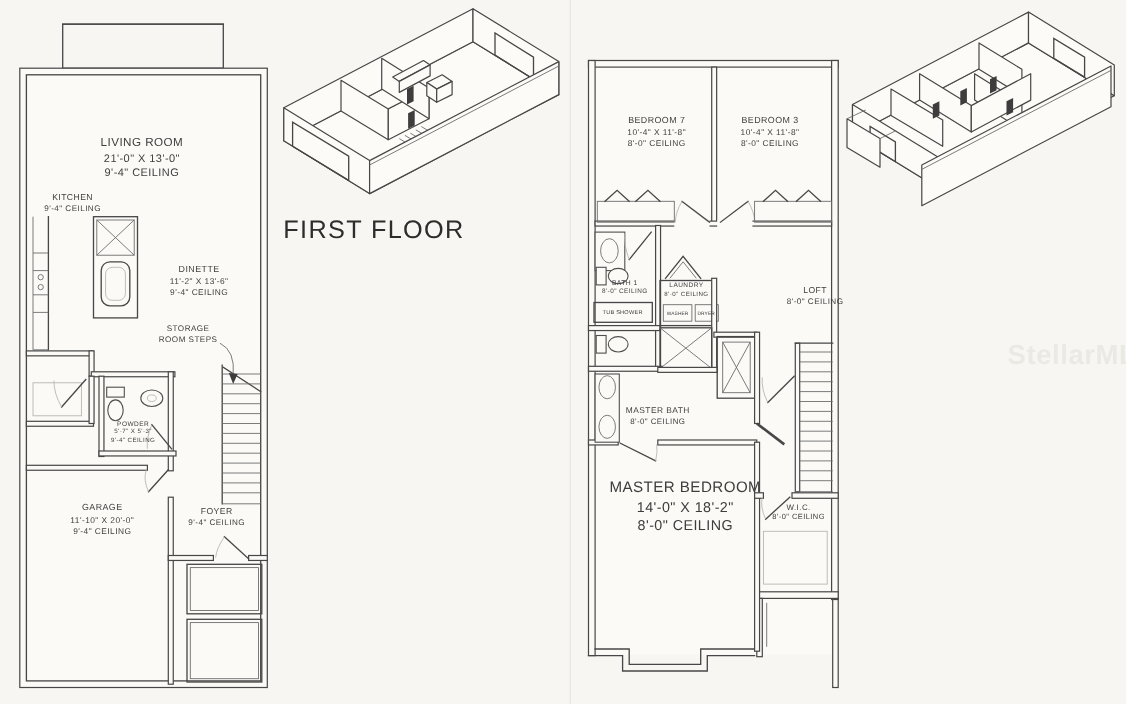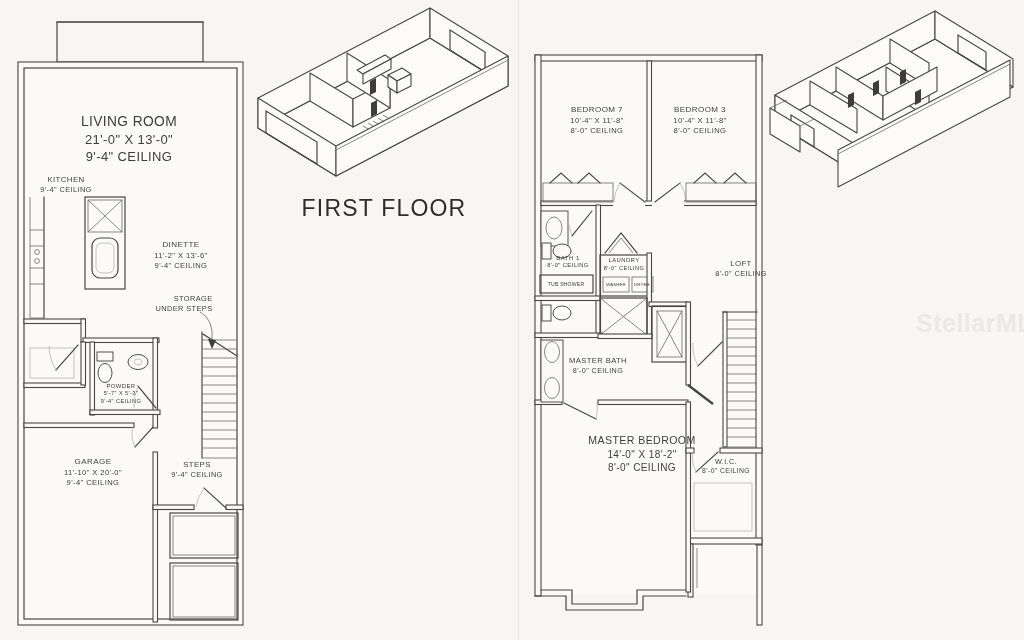--- a/index.html
+++ b/index.html
@@ -14,21 +14,21 @@
   .tn {fill:none;stroke:#6a6a6a;stroke-width:0.8;}
   .lt {fill:none;stroke:#b8b5b0;stroke-width:0.8;}
   .fx {fill:#fbfaf7;stroke:#4f4f4f;stroke-width:1;}
   .dk {fill:#3d3d3d;stroke:none;}
   .bg {fill:#fbfaf7;stroke:none;}
   
   .lbl{position:absolute;transform:translateX(-50%);text-align:center;
        color:#3e3e3e;white-space:nowrap;line-height:1.32;letter-spacing:.4px;}
   .lbl .n{font-size:1.06em;}
   .floor-title{position:absolute;transform:translateX(-50%);font-size:23px;
-       letter-spacing:1.2px;color:#2d2d2d;white-space:nowrap;font-weight:400;margin-left:44px;}
+       letter-spacing:1.2px;color:#2d2d2d;white-space:nowrap;font-weight:400;}
   .watermark{position:absolute;font-size:25px;font-weight:bold;color:#ebe9e4;
        letter-spacing:.5px;}
   .seam{position:absolute;top:0;left:518px;width:1px;height:640px;background:#e8e6e2;}
 </style>
 </head>
 <body>
 
 <div id="stage">
 <div class="seam"></div>
 
@@ -299,50 +299,50 @@
     <polygon class="dk" points="900,85 906,82 906,69 900,72"></polygon>
     <polygon class="dk" points="915,105 921,102 921,89 915,92"></polygon>
 
     <polygon class="face" points="838,150 1010,60 1010,97 838,187"></polygon>
     <line class="tn" x1="838" y1="154" x2="1010" y2="64"></line>
   </g>
 </svg>
 
 <div class="floor-title" style="left:340px;top:195px;">FIRST FLOOR</div>
 
-<div class="lbl" style="left:129px;top:113px;font-size:13px;">
+<div class="lbl" style="left:129px;top:124px;font-size:10px;">
   <div class="n">LIVING ROOM</div>
   <div>21'-0" X 13'-0"</div>
   <div>9'-4" CEILING</div>
 </div>
 <div class="lbl" style="left:66px;top:175px;font-size:7.4px;">
   <div class="n">KITCHEN</div>
   <div>9'-4" CEILING</div>
 </div>
 <div class="lbl" style="left:181px;top:240px;font-size:7.6px;">
   <div class="n">DINETTE</div>
   <div>11'-2" X 13'-6"</div>
   <div>9'-4" CEILING</div>
 </div>
-<div class="lbl" style="left:184px;top:294px;font-size:7.4px;text-align:right;">
+<div class="lbl" style="left:171px;top:294px;font-size:7.4px;">
   <div>STORAGE</div>
-  <div>UNDER STEPS</div>
+  <div>ROOM STEPS</div>
 </div>
 <div class="lbl" style="left:121px;top:382px;font-size:5.6px;line-height:1.35;">
   <div class="n">POWDER</div>
   <div>5'-7" X 5'-3"</div>
   <div>9'-4" CEILING</div>
 </div>
 <div class="lbl" style="left:93px;top:457px;font-size:7.6px;">
   <div class="n">GARAGE</div>
   <div>11'-10" X 20'-0"</div>
   <div>9'-4" CEILING</div>
 </div>
 <div class="lbl" style="left:197px;top:460px;font-size:7.4px;">
-  <div class="n">STEPS</div>
+  <div class="n">FOYER</div>
   <div>9'-4" CEILING</div>
 </div>
 
 <div class="lbl" style="left:597px;top:105px;font-size:7.6px;">
   <div class="n">BEDROOM 7</div>
   <div>10'-4" X 11'-8"</div>
   <div>8'-0" CEILING</div>
 </div>
 <div class="lbl" style="left:700px;top:105px;font-size:7.6px;">
   <div class="n">BEDROOM 3</div>
@@ -363,25 +363,25 @@
 <div class="lbl" style="left:616px;top:282px;font-size:4.4px;letter-spacing:.1px;">
   <div>WASHER</div>
 </div>
 <div class="lbl" style="left:642px;top:282px;font-size:4.4px;letter-spacing:.1px;">
   <div>DRYER</div>
 </div>
 <div class="lbl" style="left:697px;top:259px;font-size:7.4px;margin-left:44px;">
   <div class="n">LOFT</div>
   <div>8'-0" CEILING</div>
 </div>
-<div class="lbl" style="left:598px;top:356px;font-size:7.2px;">
+<div class="lbl" style="left:598px;top:368px;font-size:7.2px;">
   <div class="n">MASTER BATH</div>
   <div>8'-0" CEILING</div>
 </div>
-<div class="lbl" style="left:623px;top:434px;font-size:10px;margin-left:19px;">
+<div class="lbl" style="left:623px;top:434px;font-size:13px;">
   <div class="n">MASTER BEDROOM</div>
   <div>14'-0" X 18'-2"</div>
   <div>8'-0" CEILING</div>
 </div>
 <div class="lbl" style="left:726px;top:457px;font-size:6.8px;">
   <div class="n">W.I.C.</div>
   <div>8'-0" CEILING</div>
 </div>
 
 <div class="watermark" style="left:916px;top:309px;">StellarMLS</div>

